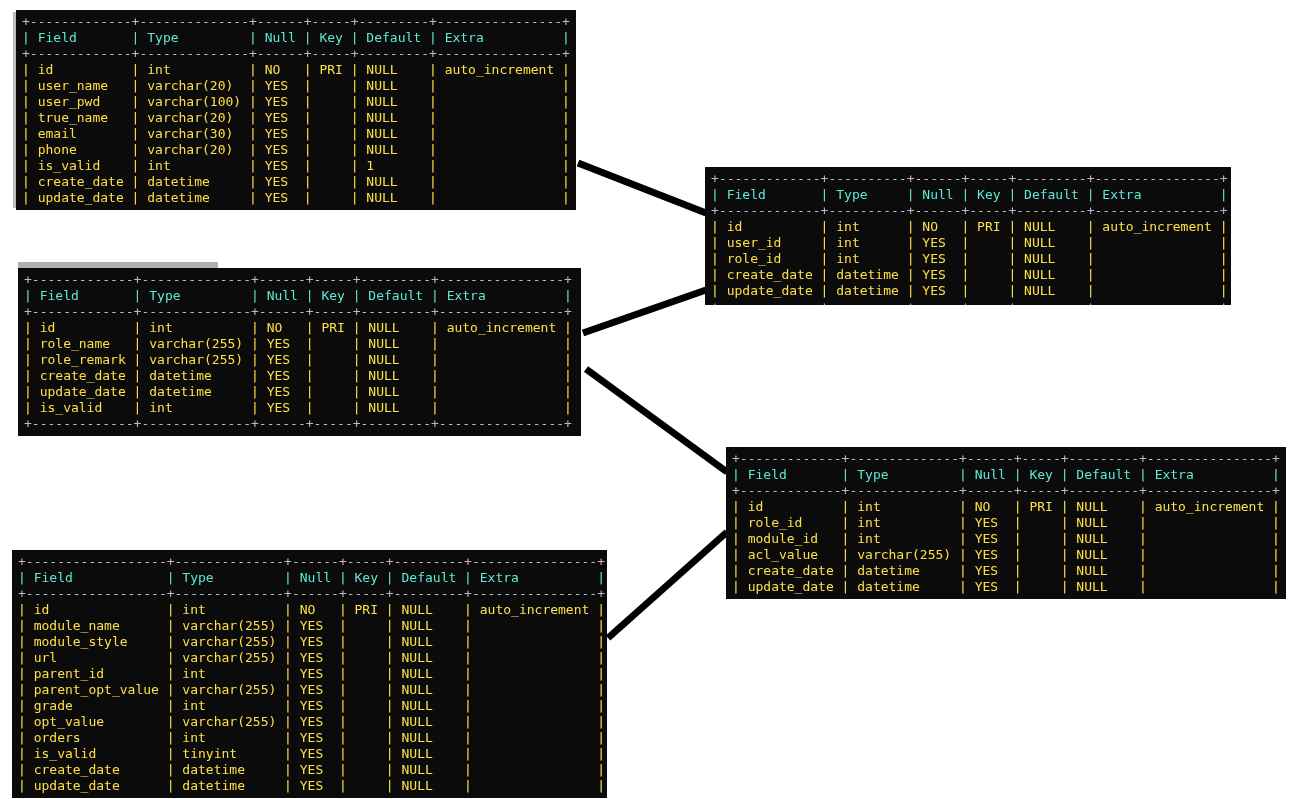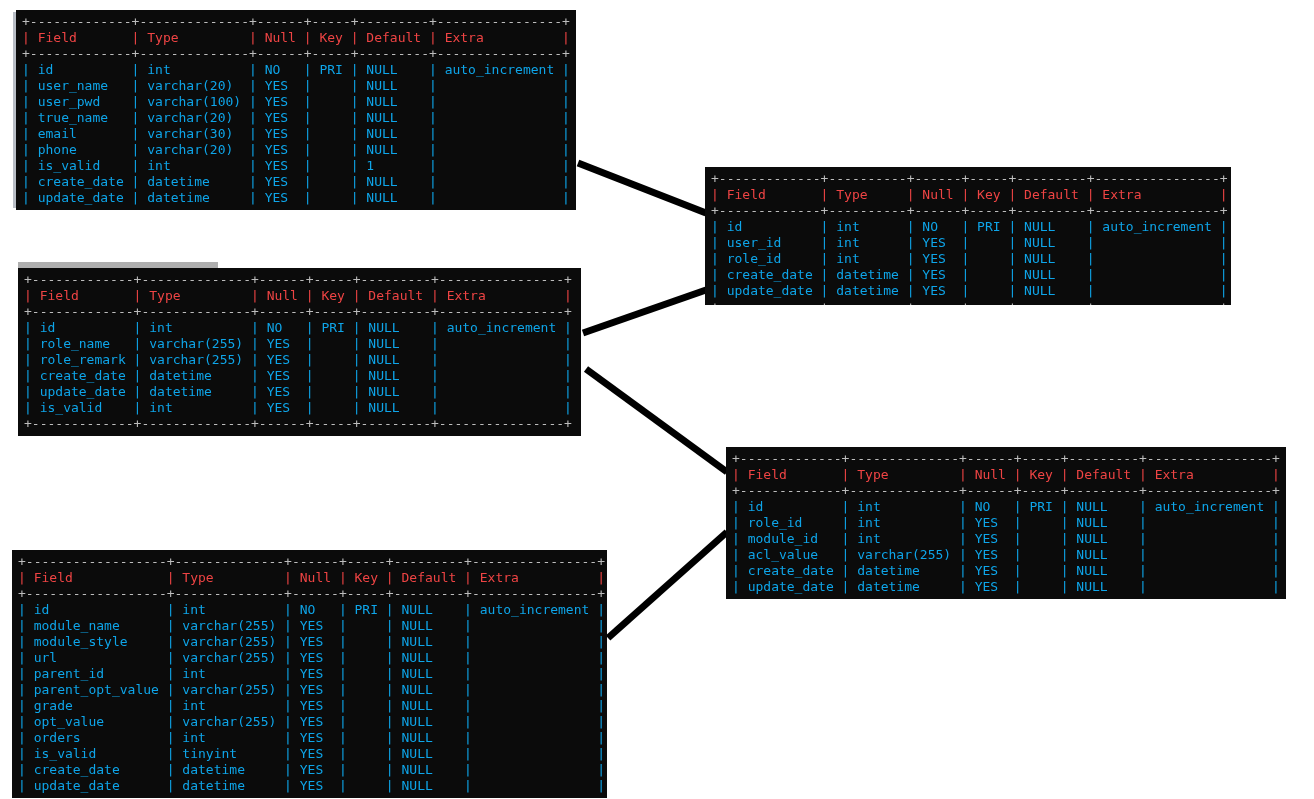--- a/index.html
+++ b/index.html
@@ -51,24 +51,24 @@
     display: block;
     margin: 0;
     padding: 0;
     font: inherit;
     color: #cfcfcf;
   }
   .tbl .rule {
     color: #bdbdbd;
   }
   .tbl .row {
-    color: #0ea5e9;
+    color: #fde047;
   }
   .tbl .hdr {
-    color: #ef4444;
+    color: #5eead4;
   }
 
   
   .edge-artifact {
     position: absolute;
     width: 3px;
     background: #7d8796;
     opacity: 0.55;
     z-index: 11;
   }

